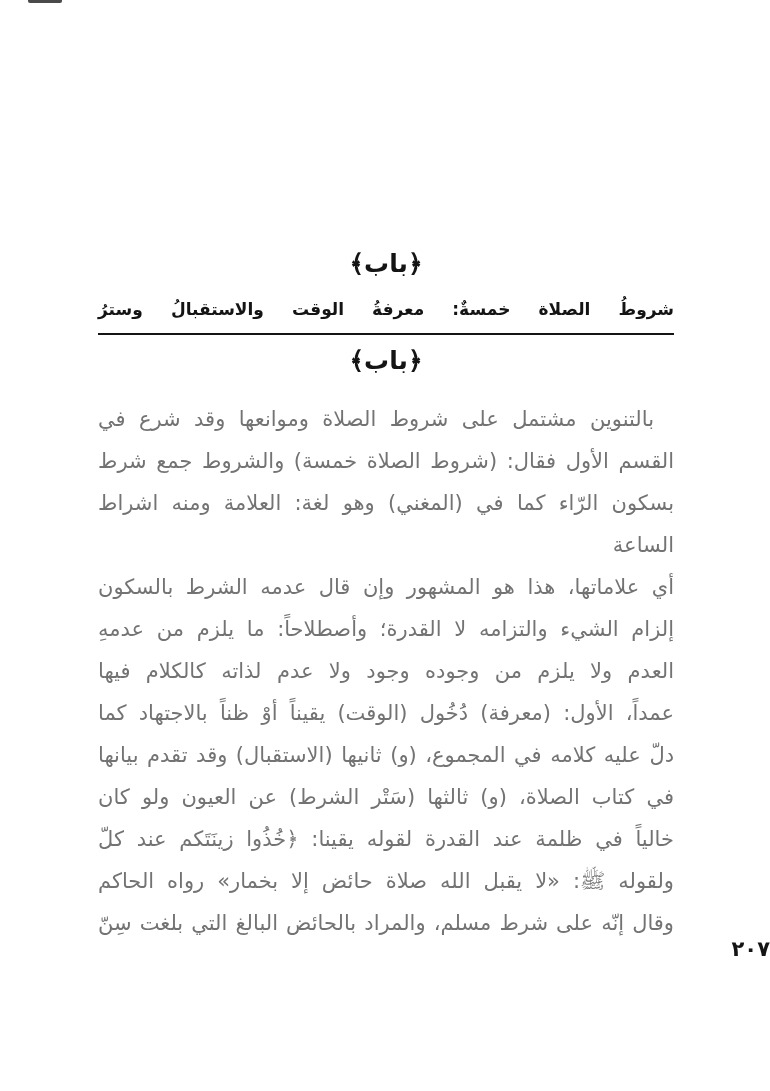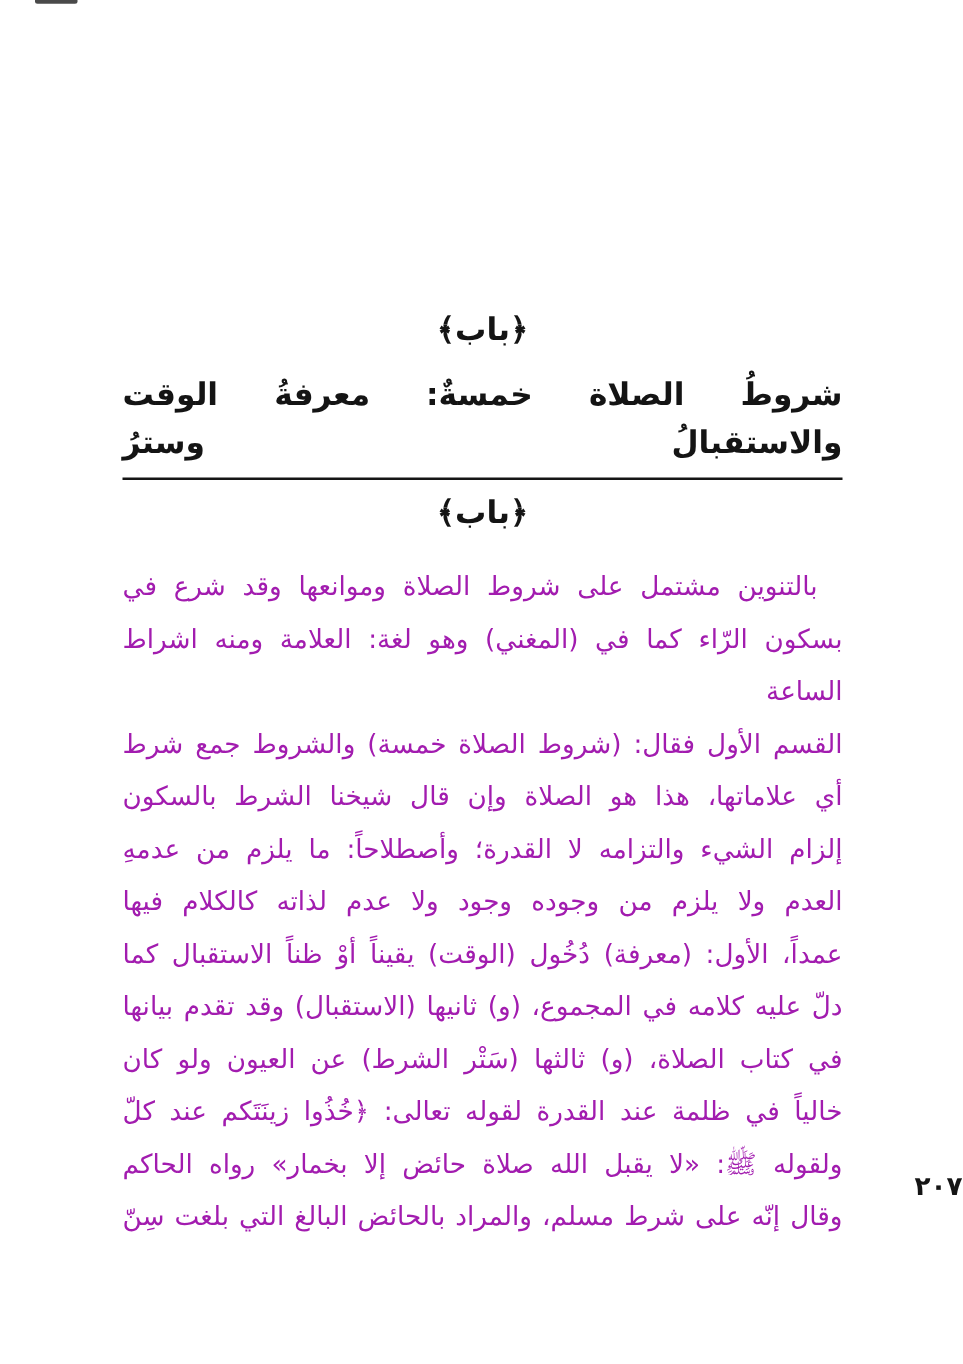--- a/index.html
+++ b/index.html
@@ -40,37 +40,37 @@
     font-size: 25px;
     font-weight: bold;
     letter-spacing: 1px;
     line-height: 1.25;
   }
   .chapter-marker.sub {
     margin-top: 10px;
   }
   .heading {
     margin: 18px 0 0 0;
-    font-size: 25px;
+    font-size: 17px;
     font-weight: bold;
     line-height: 1.5;
     text-align: justify;
     text-align-last: justify;
     word-spacing: 2px;
   }
   .rule {
     margin-top: 10px;
     border: none;
     border-top: 2.5px solid #151515;
     width: 100%;
   }
   .body-text {
     margin-top: 22px;
     font-size: 21px;
-    color: #a21caf;
+    color: #737373;
   }
   .line {
     margin: 0;
     line-height: 42px;
     text-align: justify;
     text-align-last: justify;
     white-space: normal;
   }
   .line.indent {
     text-indent: 20px;
@@ -98,29 +98,29 @@
     <div class="chapter-marker">﴿باب﴾</div>
 
     <h1 class="heading">شروطُ الصلاة خمسةٌ: معرفةُ الوقت والاستقبالُ وسترُ</h1>
 
     <hr class="rule">
 
     <div class="chapter-marker sub">﴿باب﴾</div>
 
     <div class="body-text">
       <p class="line indent">بالتنوين مشتمل على شروط الصلاة وموانعها وقد شرع في</p>
+      <p class="line">القسم الأول فقال: (شروط الصلاة خمسة) والشروط جمع شرط</p>
       <p class="line">بسكون الرّاء كما في (المغني) وهو لغة: العلامة ومنه اشراط الساعة</p>
-      <p class="line">القسم الأول فقال: (شروط الصلاة خمسة) والشروط جمع شرط</p>
-      <p class="line">أي علاماتها، هذا هو الصلاة وإن قال شيخنا الشرط بالسكون</p>
+      <p class="line">أي علاماتها، هذا هو المشهور وإن قال عدمه الشرط بالسكون</p>
       <p class="line">إلزام الشيء والتزامه لا القدرة؛ وأصطلاحاً: ما يلزم من عدمهِ</p>
       <p class="line">العدم ولا يلزم من وجوده وجود ولا عدم لذاته كالكلام فيها</p>
-      <p class="line">عمداً، الأول: (معرفة) دُخُول (الوقت) يقيناً أوْ ظناً الاستقبال كما</p>
+      <p class="line">عمداً، الأول: (معرفة) دُخُول (الوقت) يقيناً أوْ ظناً بالاجتهاد كما</p>
       <p class="line">دلّ عليه كلامه في المجموع، (و) ثانيها (الاستقبال) وقد تقدم بيانها</p>
       <p class="line">في كتاب الصلاة، (و) ثالثها (سَتْر الشرط) عن العيون ولو كان</p>
-      <p class="line">خالياً في ظلمة عند القدرة لقوله تعالى: ﴿خُذُوا زينَتَكم عند كلّ</p>
+      <p class="line">خالياً في ظلمة عند القدرة لقوله يقينا: ﴿خُذُوا زينَتَكم عند كلّ</p>
       <p class="line">ولقوله ﷺ: «لا يقبل الله صلاة حائض إلا بخمار» رواه الحاكم</p>
       <p class="line">وقال إنّه على شرط مسلم، والمراد بالحائض البالغ التي بلغت سِنّ</p>
     </div>
 
   </div>
 
   <div class="page-number">٢٠٧</div>
 
 </div>
 

